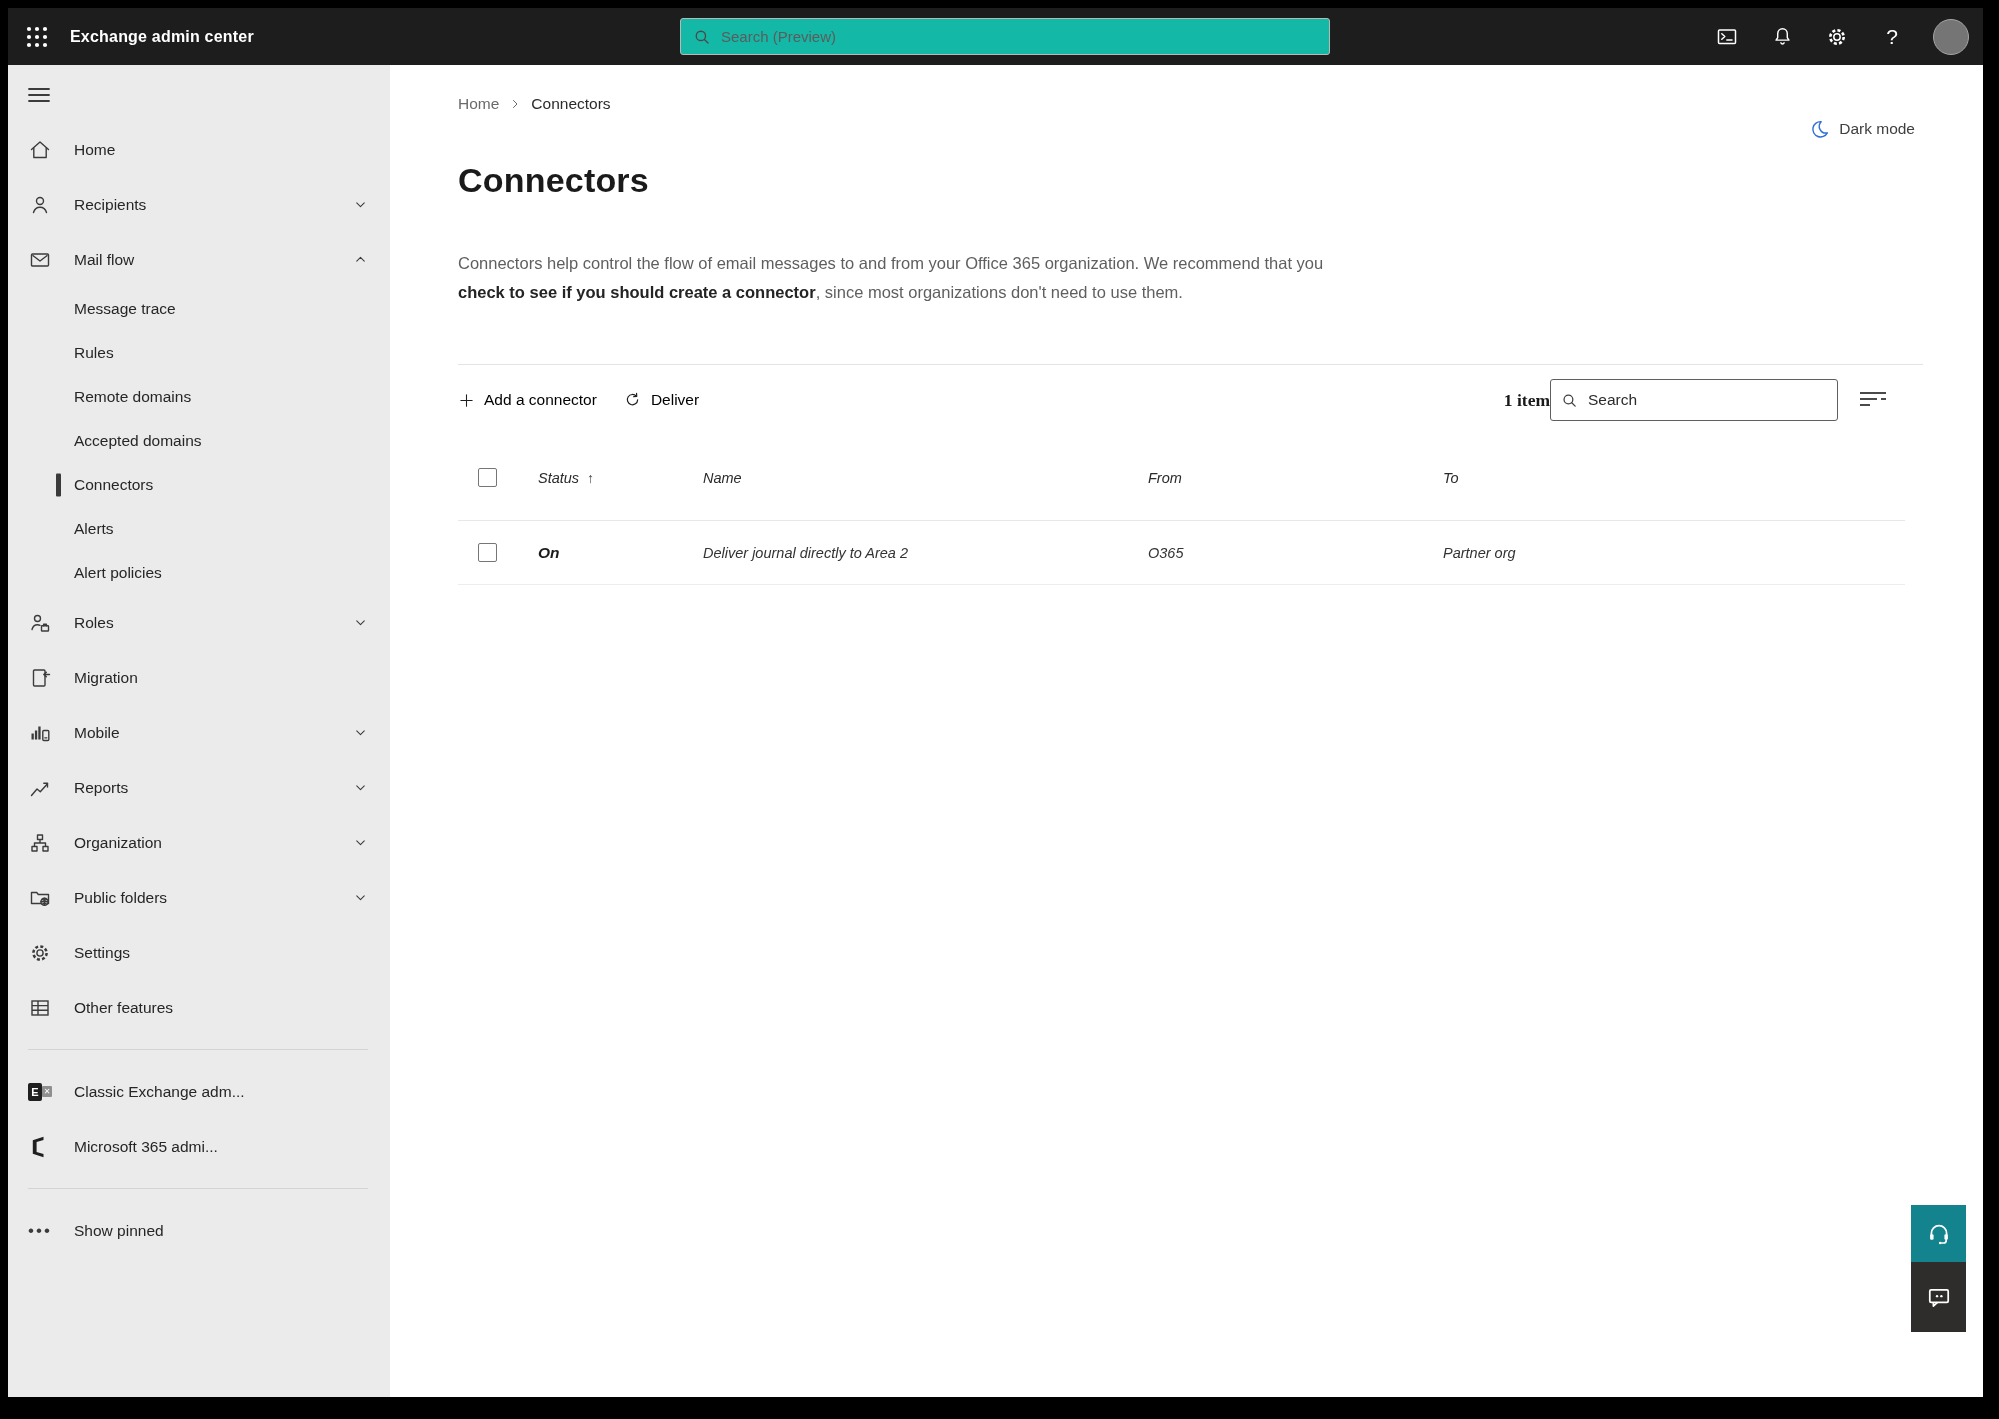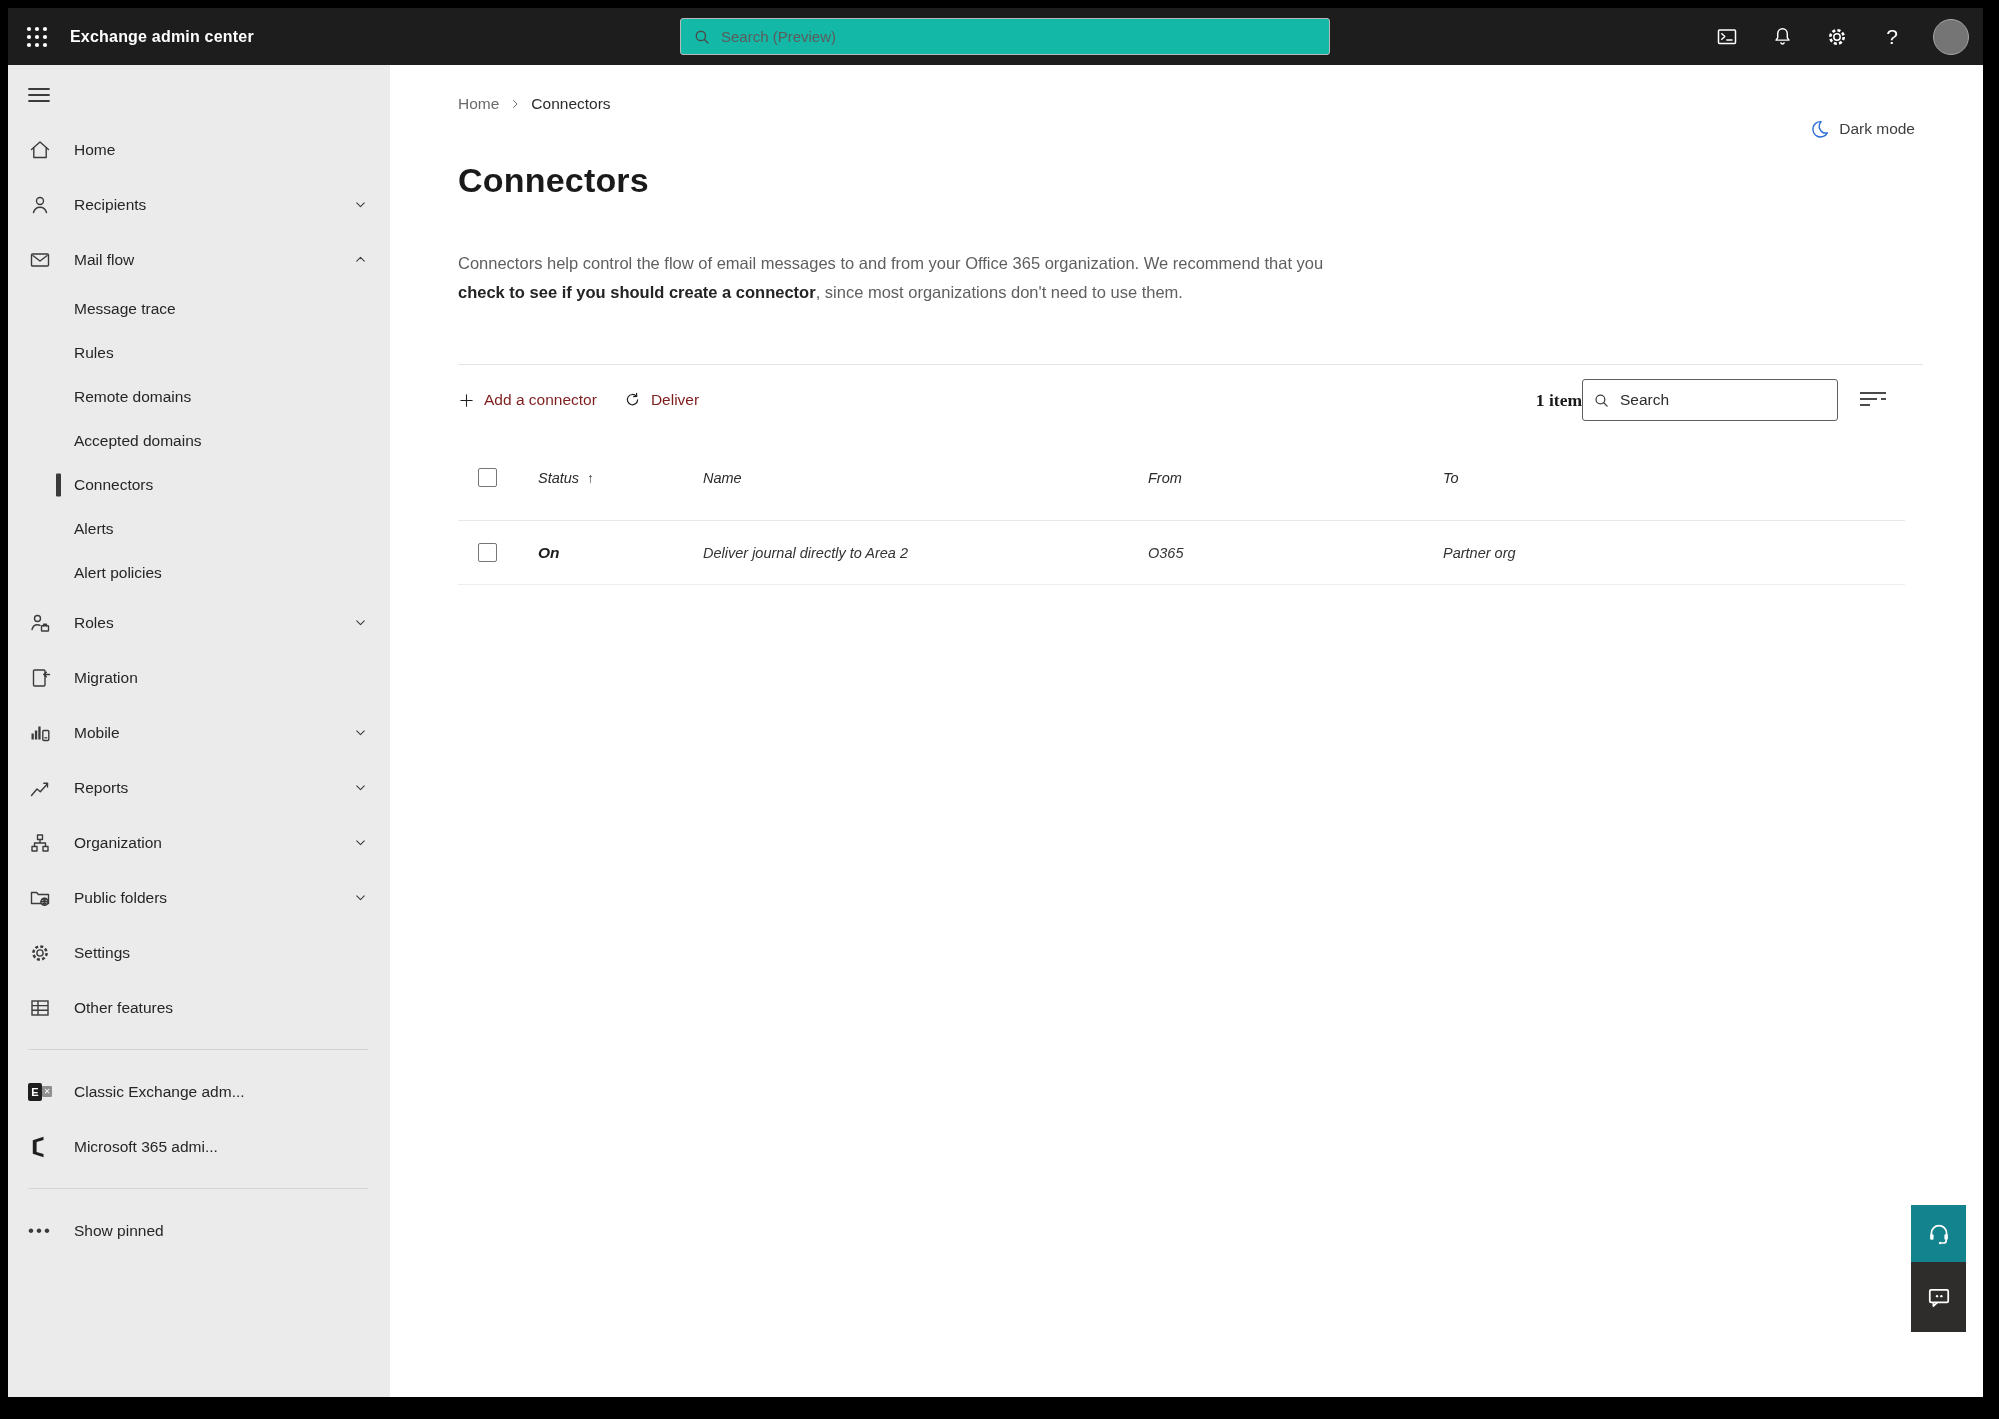--- a/index.html
+++ b/index.html
@@ -45,24 +45,24 @@
   .crumb-row { margin-top:28px; height:22px; display:flex; align-items:center; gap:10px; font-size:15.5px; }
   .crumb-home { color:#6a6a6a; cursor:pointer; }
   .crumb-cur { color:#2b2b2b; }
   .darkmode { position:absolute; top:26px; right:8px; display:flex; align-items:center; gap:9px; font-size:15.5px; color:#3f3f3f; cursor:pointer; }
   .page-title { margin-top:44px; font-size:34px; line-height:42px; font-weight:700; color:#1a1a1a; letter-spacing:.2px; }
   .page-desc { margin-top:48px; max-width:880px; font-size:16.5px; line-height:28.5px; color:#5f5f5f; }
   .page-desc .desc-link { color:#242424; font-weight:700; }
   .big-divider { border:none; border-top:1px solid #e3e3e3; margin-top:58px; width:1465px; }
 
   .toolbar { height:70px; display:flex; align-items:center; padding-right:33px; }
-  .cmd-btn { display:flex; align-items:center; gap:9px; background:none; border:none; cursor:pointer; font-size:15.5px; color:#7f1d1d; font-family:"Liberation Sans",sans-serif; }
+  .cmd-btn { display:flex; align-items:center; gap:9px; background:none; border:none; cursor:pointer; font-size:15.5px; color:#000000; font-family:"Liberation Sans",sans-serif; }
   .cmd-btn + .cmd-btn { margin-left:26px; }
   .item-count { margin-left:auto; font-family:"Liberation Serif",serif; font-weight:700; font-size:17.5px; color:#1a1a1a; }
-  .list-search { width:256px; height:42px; border:1px solid #5f5f5f; border-radius:3px; background:#fff; display:flex; align-items:center; padding:0 10px; gap:10px; }
+  .list-search { width:288px; height:42px; border:1px solid #5f5f5f; border-radius:3px; background:#fff; display:flex; align-items:center; padding:0 10px; gap:10px; }
   .list-search input { flex:1; min-width:0; border:none; outline:none; font-size:15.5px; color:#2b2b2b; font-family:"Liberation Sans",sans-serif; }
   .list-search input::placeholder { color:#2b2b2b; opacity:1; }
   .filter-btn { margin-left:18px; background:none; border:none; cursor:pointer; padding:4px; }
 
   .tbl { width:1447px;font-style:italic; }
   .tbl-head, .tbl-row { display:grid; grid-template-columns:60px 165px 445px 295px 1fr; align-items:center; padding-left:20px; }
   .tbl-head { height:86px; border-bottom:1px solid #e8e8e8; font-size:14.5px; color:#2b2b2b; }
   .tbl-row { height:64px; border-bottom:1px solid #ededed; font-size:14.5px; color:#333; cursor:pointer; }
   .cbx { width:19px; height:19px; border:1px solid #767676; border-radius:2px; background:#fff; cursor:pointer; }
   .sort-arrow { margin-left:8px; color:#444; font-size:14px; }

